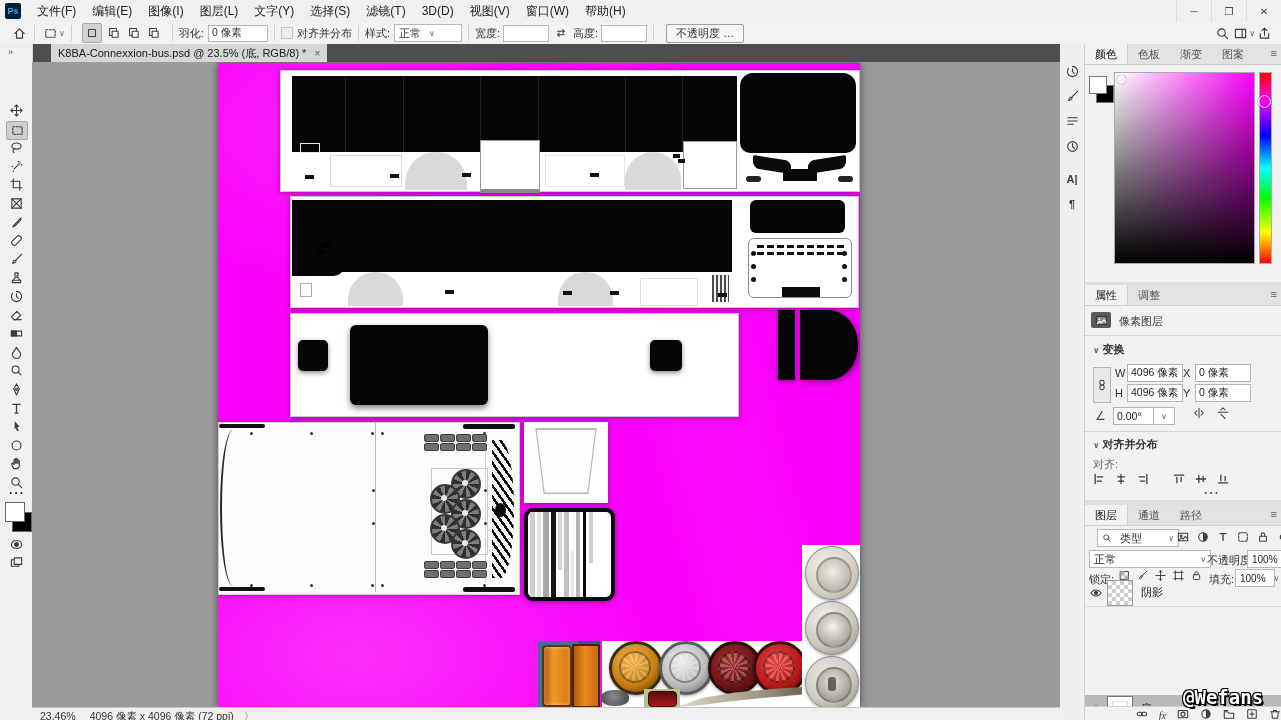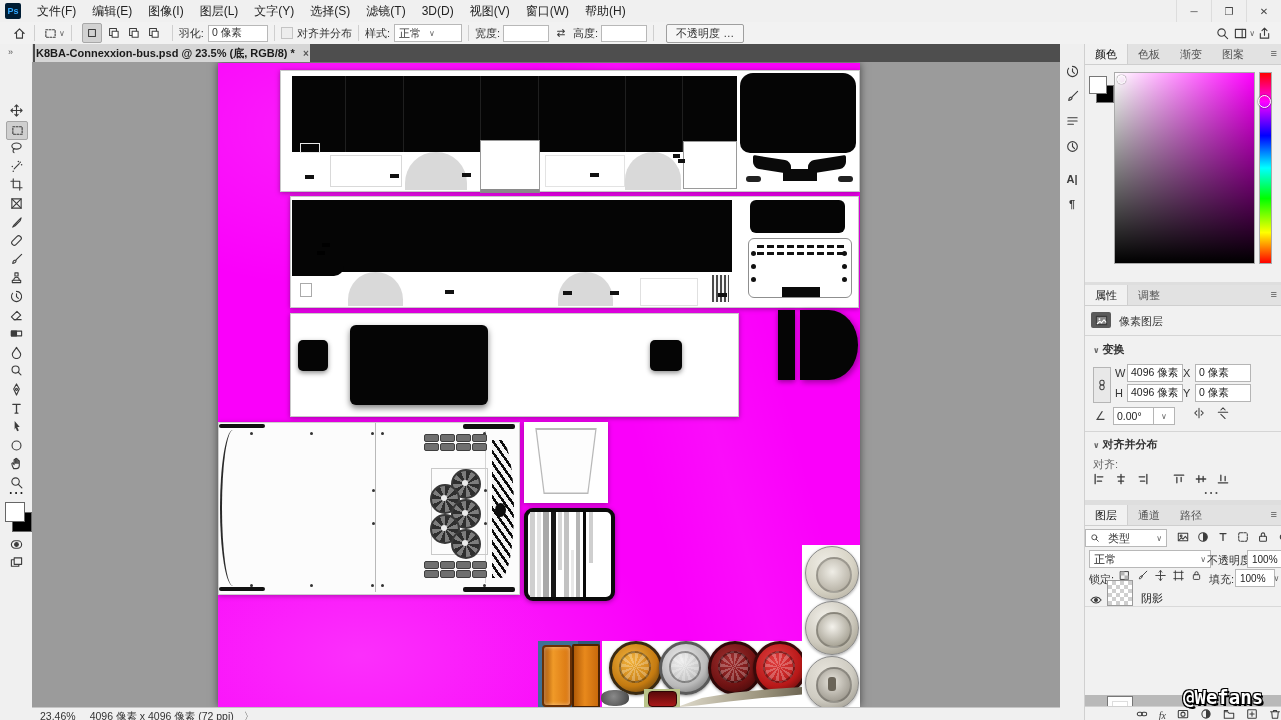--- a/index.html
+++ b/index.html
@@ -25,22 +25,22 @@
   .mini-tool{width:18px;height:18px;display:flex;align-items:center;justify-content:center;border-radius:2px;}
   .mini-tool.active{background:#d2d2d2;border:1px solid #a8a8a8;}
   .opt-button{height:17px;border:1px solid #9f9f9f;border-radius:2px;background:#f6f6f6;
               padding:0 9px;display:flex;align-items:center;font-size:11px;}
   .opt-select{height:16px;border:1px solid #b8b8b8;background:#fff;padding:0 4px;display:flex;
               align-items:center;gap:8px;font-size:11px;}
   .chev{font-size:8px;color:#666;}
   .gray{color:#9a9a9a;}
   
   .tabbar{left:32px;top:44px;width:1028px;height:18px;background:#4e4e4e;display:flex;}
-  .doc-tab{background:#d6d6d6;height:18px;display:flex;align-items:center;padding:0 1px;gap:8px;
-           font-size:11px;color:#1a1a1a;margin-left:3px;font-weight:bold;}
+  .doc-tab{background:#d6d6d6;height:18px;display:flex;align-items:center;padding:0 7px;gap:8px;
+           font-size:11px;color:#1a1a1a;margin-left:19px;}
   .doc-tab .x{color:#555;font-size:10px;}
   
   .toolbar{left:0;top:44px;width:32px;height:676px;background:#f0f0f0;border-right:1px solid #d5d5d5;}
   .tool{position:absolute;left:6px;width:20px;height:17px;display:flex;align-items:center;justify-content:center;border-radius:2px;}
   .tool.active{background:#cfcfcf;border:1px solid #a5a5a5;}
   .swatch{position:absolute;border:1px solid #666;}
   
   .canvas{left:32px;top:62px;width:1028px;height:645px;background:#9b9b9b;overflow:hidden;}
   #doc{position:absolute;left:186px;top:1px;width:642px;height:644px;background:#fa00fa;
        box-shadow:0 0 8px rgba(0,0,0,.55);overflow:hidden;}
@@ -52,21 +52,21 @@
   .rail{position:absolute;left:0;top:0;width:24px;height:676px;background:#efefef;border-right:1px solid #d0d0d0;}
   .rail-ic{position:absolute;left:3px;width:18px;height:18px;display:flex;align-items:center;justify-content:center;color:#444;font-size:12px;}
   .panel{position:absolute;left:25px;width:196px;background:#f1f1f1;}
   .ptabs{height:20px;background:#e2e2e2;display:flex;align-items:stretch;font-size:11px;color:#555;border-bottom:1px solid #cfcfcf;position:relative;}
   .ptab{padding:0 10px;display:flex;align-items:center;}
   .ptab.active{background:#f1f1f1;color:#111;border-right:1px solid #cfcfcf;}
   .lbl{font-size:11px;color:#333;}
   .field{background:#fff;border:1px solid #b5b5b5;height:16px;font-size:10.5px;display:flex;align-items:center;padding:0 3px;}
   .icon-btn{display:flex;align-items:center;justify-content:center;color:#444;}
   
-  .layer-row{position:absolute;left:0;width:196px;height:27px;display:flex;align-items:flex-end;border-bottom:1px solid #d9d9d9;}
+  .layer-row{position:absolute;left:0;width:196px;height:27px;display:flex;align-items:center;border-bottom:1px solid #d9d9d9;}
   .layer-row.sel{background:#b9b9b9;}
   .eye{width:22px;display:flex;justify-content:center;}
   .thumb{width:24px;height:24px;border:1px solid #9a9a9a;margin-right:8px;
          background:repeating-conic-gradient(#cfcfcf 0% 25%, #ffffff 0% 50%) 0 0/8px 8px;}
   .lname{font-size:11px;color:#222;}
   .watermark{left:1183px;top:686px;font-family:"DejaVu Sans Mono","Liberation Mono",monospace;
              font-weight:bold;font-size:19px;letter-spacing:0px;color:#fff;z-index:50;
              text-shadow:-1px -1px 0 #000,1px -1px 0 #000,-1px 1px 0 #000,1px 1px 0 #000,2px 2px 0 #000;}
   svg{display:block;}
 </style>
@@ -650,21 +650,21 @@
     <span style="position:absolute;left:118px;top:198px;color:#555">⋯</span>
   </div>
 
   <div class="panel" style="top:461px;height:215px;overflow:hidden">
     <div class="ptabs" id="layer-tabs">
           <div class="ptab active">图层</div>
           <div class="ptab">通道</div>
           <div class="ptab">路径</div>
           <div style="position: absolute; right: 4px; top: 3px; color: rgb(85, 85, 85); font-size: 11px;">≡</div>
         </div>
-    <div class="opt-select" style="position:absolute;left:0;top:24px;width:72px">
+    <div class="opt-select" style="position:absolute;left:12px;top:24px;width:72px">
       <span id="ic-fsearch">
             <svg width="10" height="10" viewBox="0 0 14 14" fill="none" stroke="#3c3c3c" stroke-width="1.2" stroke-linecap="round" stroke-linejoin="round">
               <circle cx="6" cy="6" r="3.5"></circle>
               <path d="M8.6 8.6l3 3"></path>
             </svg>
           </span>
           <span class="lbl">类型</span>
           <span class="chev" style="margin-left:auto">∨</span>
     </div>
     <div id="filter-icons" style="position:absolute;left:92px;top:26px;display:flex;gap:8px;">

